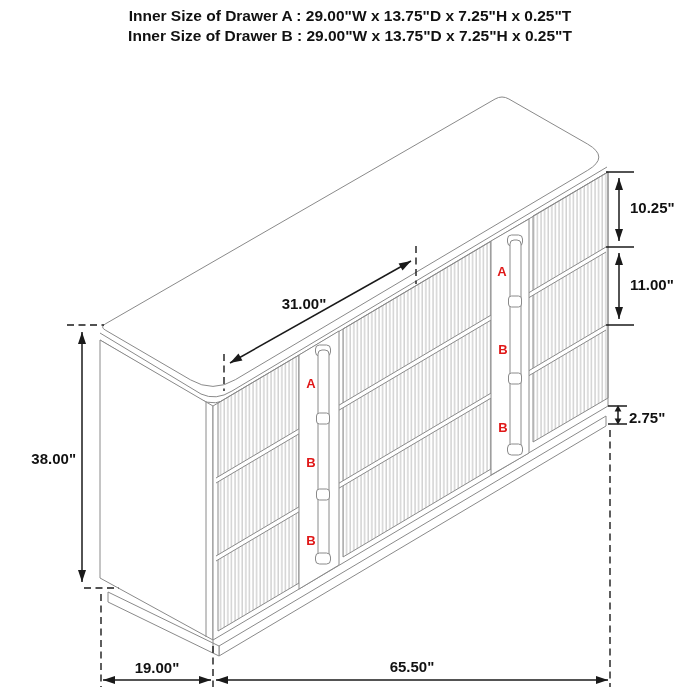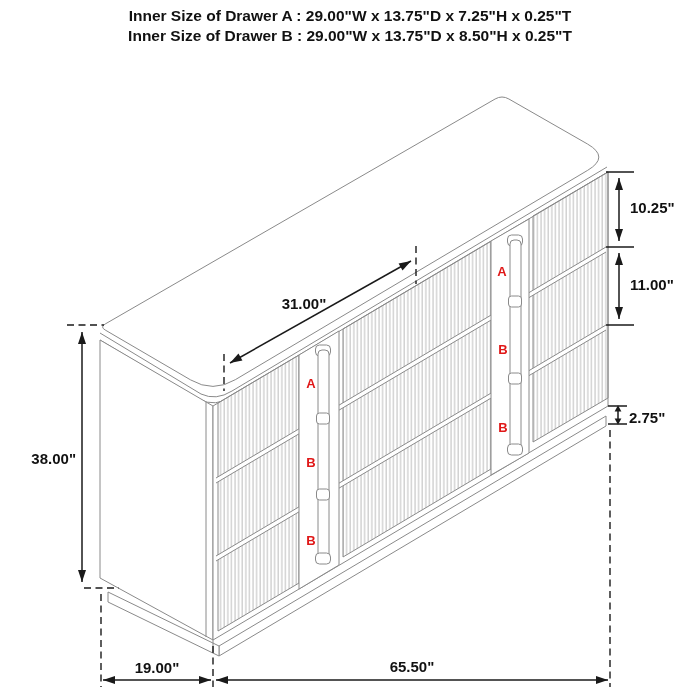--- a/index.html
+++ b/index.html
@@ -18,21 +18,21 @@
   text.dimlabel{font:bold 15px "Liberation Sans",sans-serif;fill:var(--text,#111);}
   text.rlabel{font:bold 13px "Liberation Sans",sans-serif;fill:var(--drawer-label,#e01818);text-anchor:middle;}
 </style>
 </head>
 <body>
 
 <div class="canvas">
 
   <div class="title">
     <div>Inner Size of Drawer A : 29.00"W x 13.75"D x 7.25"H x 0.25"T</div>
-    <div>Inner Size of Drawer B : 29.00"W x 13.75"D x 8.50"H x 0.25"T</div>
+    <div>Inner Size of Drawer B : 29.00"W x 13.75"D x 7.25"H x 0.25"T</div>
   </div>
 
   <svg width="700" height="700" viewBox="0 0 700 700">
     <defs>
       <pattern id="flutePat" width="3.6" height="8" patternUnits="userSpaceOnUse">
         <path d="M1,0 V8" style="stroke:var(--flute-line,#a8a8a8);stroke-width:0.8;fill:none;"></path>
       </pattern>
       <marker id="m-end" orient="auto" markerUnits="userSpaceOnUse" markerWidth="14" markerHeight="10" refX="13" refY="5">
         <path class="dim-fill" d="M1,1 L13,5 L1,9 Z"></path>
       </marker>

